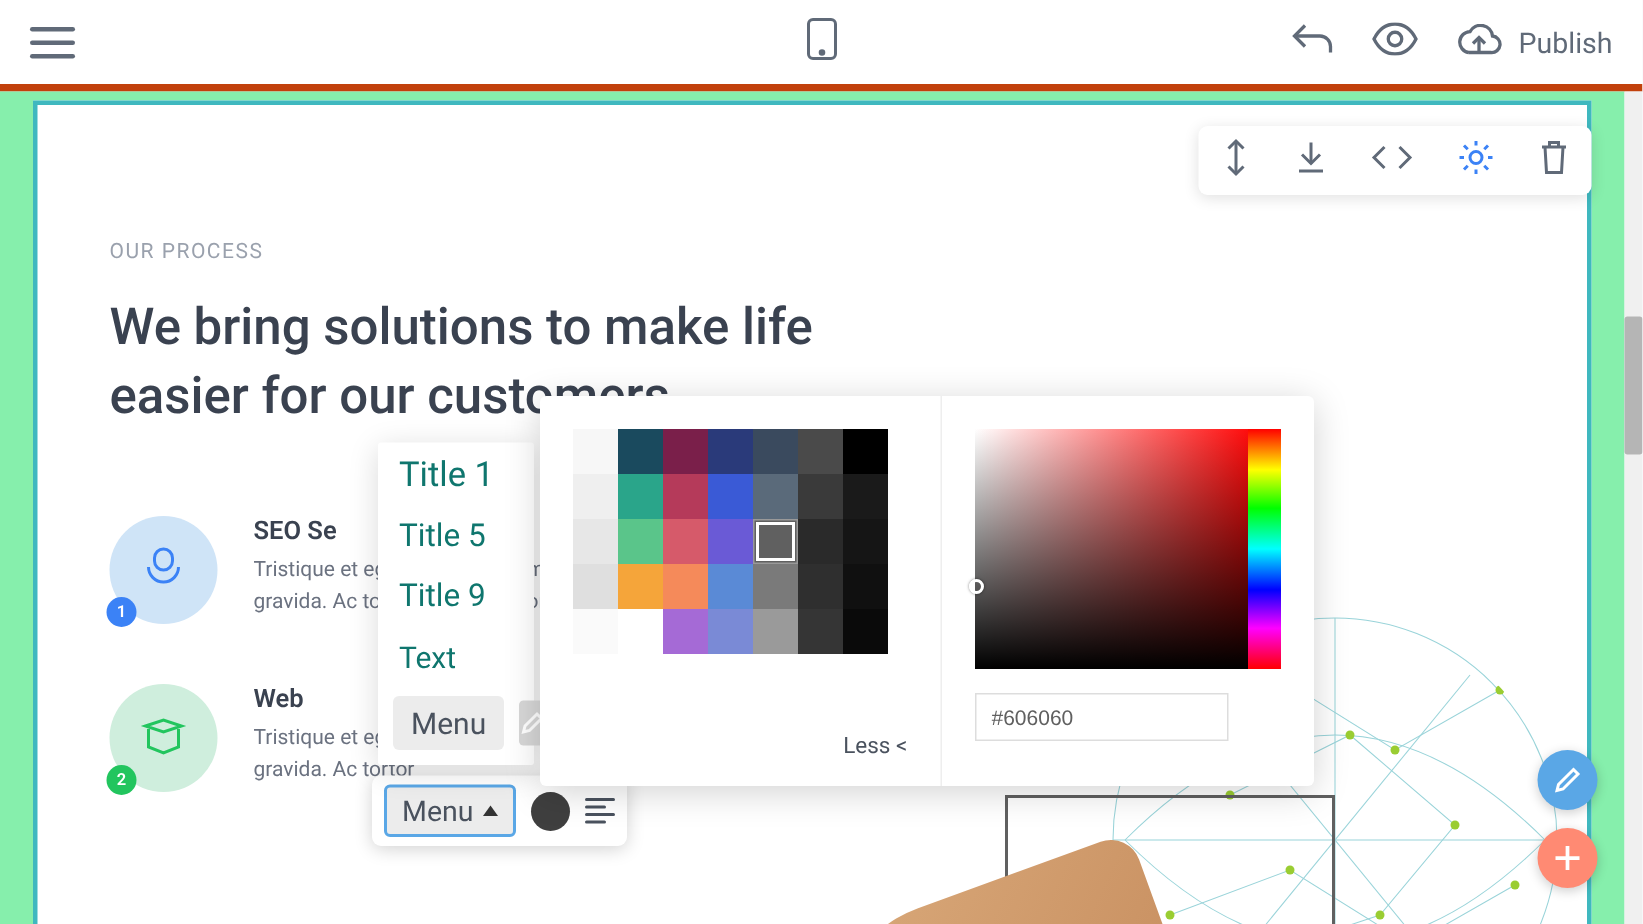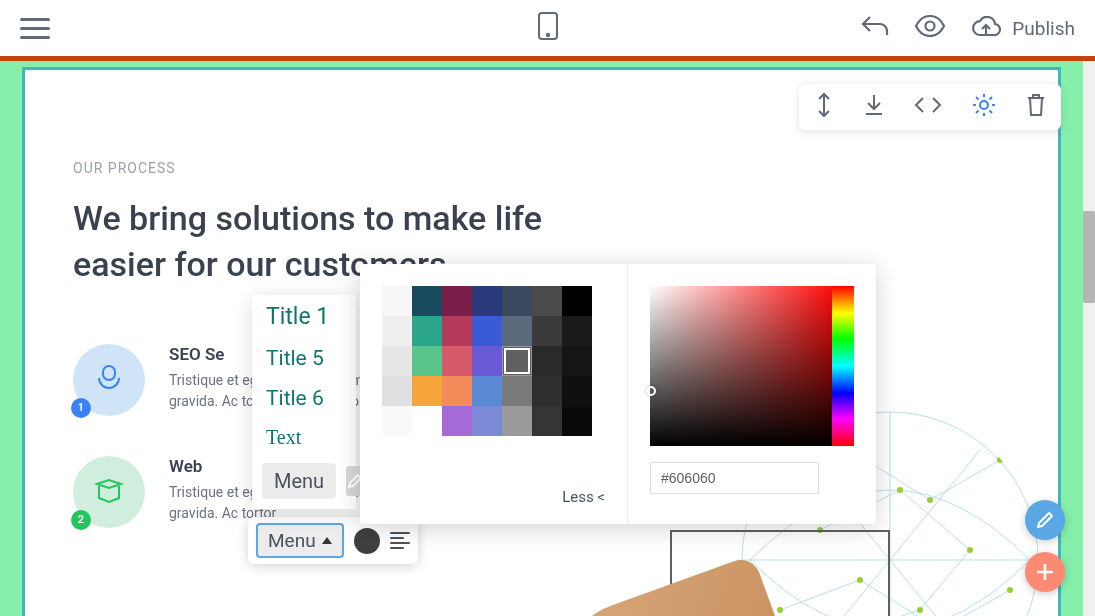--- a/index.html
+++ b/index.html
@@ -47,21 +47,21 @@
 .photo-box { position:absolute; left:120px; top:140px; width:220px; height:160px; border:2px solid #606060; background:transparent; }
 .hand { position:absolute; left:0px; top:200px; width:230px; height:120px; background: linear-gradient(135deg,#d9a97a,#c88f60); border-radius: 80px 20px 0 0; transform: rotate(-20deg); }
 .network-globe { position:absolute; right:-30px; top:20px; width:300px; height:300px; border-radius:50%; overflow:hidden; }
 
 
 .dropdown { position: absolute; left: 252px; top: 295px; width: 104px; background: #fff; box-shadow: 0 4px 20px rgba(0,0,0,0.15); border-radius: 2px; z-index: 60; }
 .dropdown-item { padding: 8px 14px; color: #0f766e; cursor: pointer; }
 .dropdown-item.sz1 { font-size: 23px; }
 .dropdown-item.sz2 { font-size: 21px; }
 .dropdown-item.sz3 { font-size: 21px; }
-.dropdown-item.sz4 { font-size: 20px; font-family: Liberation Serif, serif; }
+.dropdown-item.sz4 { font-size: 20px; }
 .dropdown-menu-row { display:flex; align-items:center; gap:10px; padding: 6px 10px 10px; }
 .menu-chip { background: #ececec; border-radius: 4px; padding: 6px 12px; font-size: 20px; color: #4a525e; display:flex; align-items:center; gap:6px; }
 .menu-chip.active { border: 2px solid #5aa7e6; padding: 4px 10px; }
 .caret-up { width: 0; height: 0; border-left: 5px solid transparent; border-right: 5px solid transparent; border-bottom: 7px solid #333; }
 .pencil-icon { width:30px; height:30px; display:flex; align-items:center; justify-content:center; background:#d7d7d7; border-radius:3px; }
 
 
 .inline-toolbar { position: absolute; left: 248px; top: 517px; background:#fff; border-radius:6px; box-shadow: 0 2px 12px rgba(0,0,0,0.18); display:flex; align-items:center; padding: 6px 8px; gap: 10px; z-index:55; }
 .inline-toolbar .menu-chip { font-size: 19px; }
 .circle-swatch { width:26px; height:26px; border-radius:50%; background:#3f3f3f; }
@@ -228,21 +228,21 @@
   <span><svg width="22" height="26" viewBox="0 0 22 26" fill="none" stroke="currentColor" stroke-width="2">
         <path d="M3 6 H19"></path>
         <path d="M8 6 V3 H14 V6"></path>
         <path d="M5 6 L6 23 H16 L17 6"></path>
       </svg></span>
 </div>
 
 <div class="dropdown">
   <div class="dropdown-item sz1">Title 1</div>
   <div class="dropdown-item sz2">Title 5</div>
-  <div class="dropdown-item sz3">Title 6</div>
+  <div class="dropdown-item sz3">Title 9</div>
   <div class="dropdown-item sz4">Text</div>
   <div class="dropdown-menu-row">
     <div class="menu-chip">
         <span>Menu</span>
       </div>
     <div class="pencil-icon">
       <svg width="18" height="18" viewBox="0 0 18 18" fill="none" stroke="#fff" stroke-width="2">
           <path d="M3 15 L4 11 L12 3 L15 6 L7 14 Z"></path>
         </svg>
     </div>

